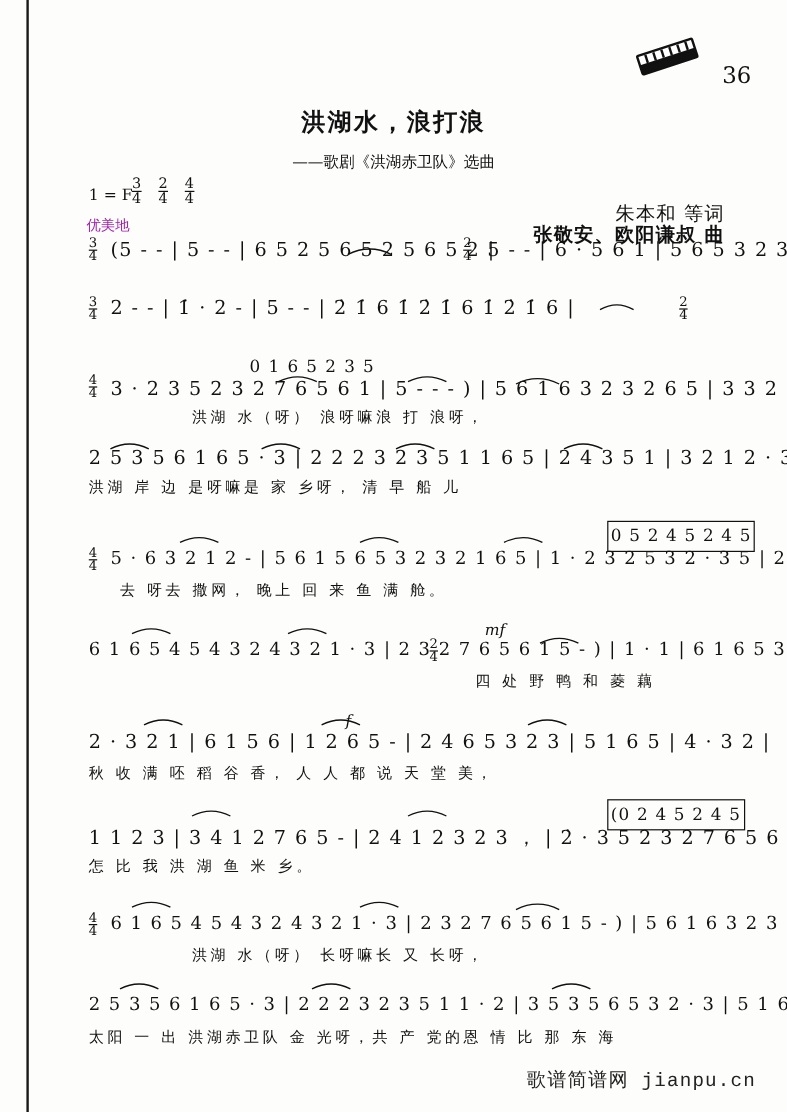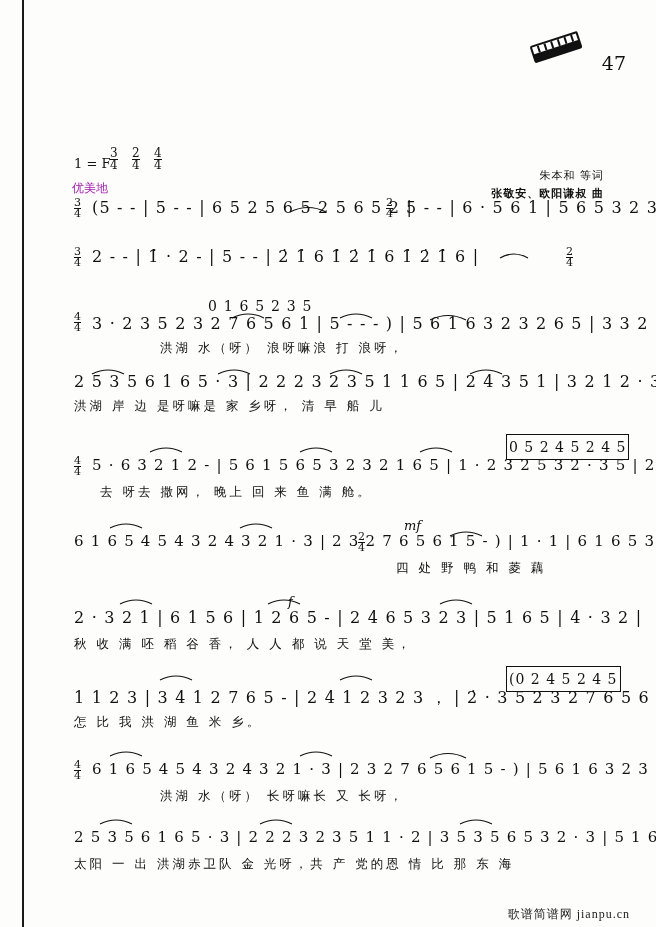--- a/index.html
+++ b/index.html
@@ -58,21 +58,21 @@
     width: 656px;
     text-align: center;
     font-family: "DejaVu Serif", serif;
     font-size: 13px;
     color: #111;
   }
   .credit {
     position: absolute;
     right: 52px;
     font-family: "DejaVu Serif", serif;
-    font-size: 11px;
+    font-size: 16px;
     color: #111;
     letter-spacing: 1px;
   }
   .credit.c2 { top: 168px; }
   .credit.c3 { top: 186px; font-weight: bold; }
 
   .keysig {
     position: absolute;
     left: 74px;
     top: 156px;
@@ -154,23 +154,23 @@
     font-family: "DejaVu Serif", serif;
     font-size: 14px;
     color: #111;
     border: 1px solid #111;
     padding: 4px 2px;
     letter-spacing: 1px;
   }
   .footer {
     position: absolute;
     right: 26px;
-    bottom: 4px;
-    font-family: Liberation Serif, serif;
-    font-size: 12px;
+    bottom: 16px;
+    font-family: Liberation Mono, monospace;
+    font-size: 16px;
     color: #222;
     letter-spacing: 1px;
   }
   .slurs { position: absolute; left: 0; top: 0; pointer-events: none; }
 </style>
 </head>
 <body>
 
 <div id="page">
 
@@ -185,22 +185,24 @@
         <rect x="20" y="12" width="2" height="7"></rect>
         <rect x="27" y="12" width="2" height="7"></rect>
         <rect x="34" y="12" width="2" height="7"></rect>
         <rect x="41" y="12" width="2" height="7"></rect>
         <rect x="48" y="12" width="2" height="7"></rect>
       </g>
       <rect x="8" y="21" width="46" height="6" fill="#111"></rect>
     </g>
   </svg>
 
-  <div class="page-number">47</div>
-
+  <div class="page-number">36</div>
+
+  <div class="title">洪湖水，浪打浪</div>
+  <div class="subtitle">——歌剧《洪湖赤卫队》选曲</div>
   <div class="credit c2">朱本和  等词</div>
   <div class="credit c3">张敬安、欧阳谦叔 曲</div>
 
   <div class="keysig">1 = F</div>
 
   <div class="meterstack m1">
     <span class="num">3</span>
       <span class="den">4</span>
   </div>
   <div class="meterstack m2">

